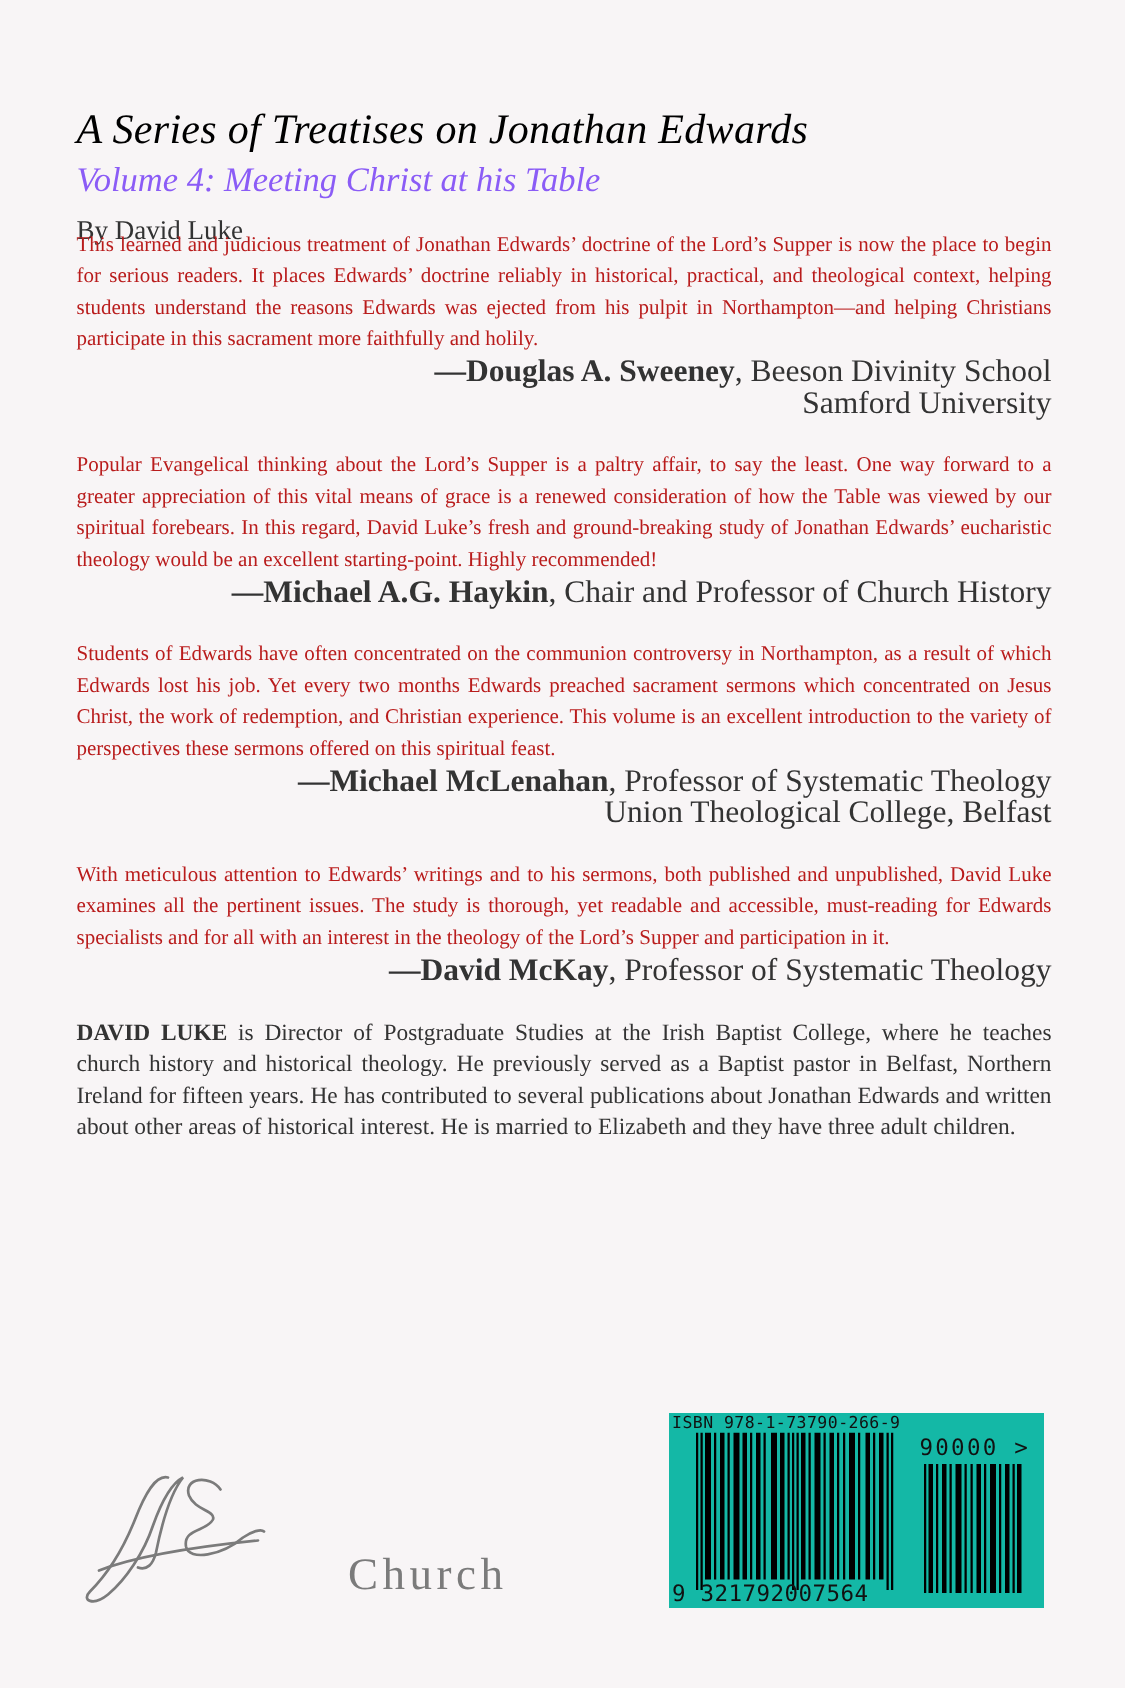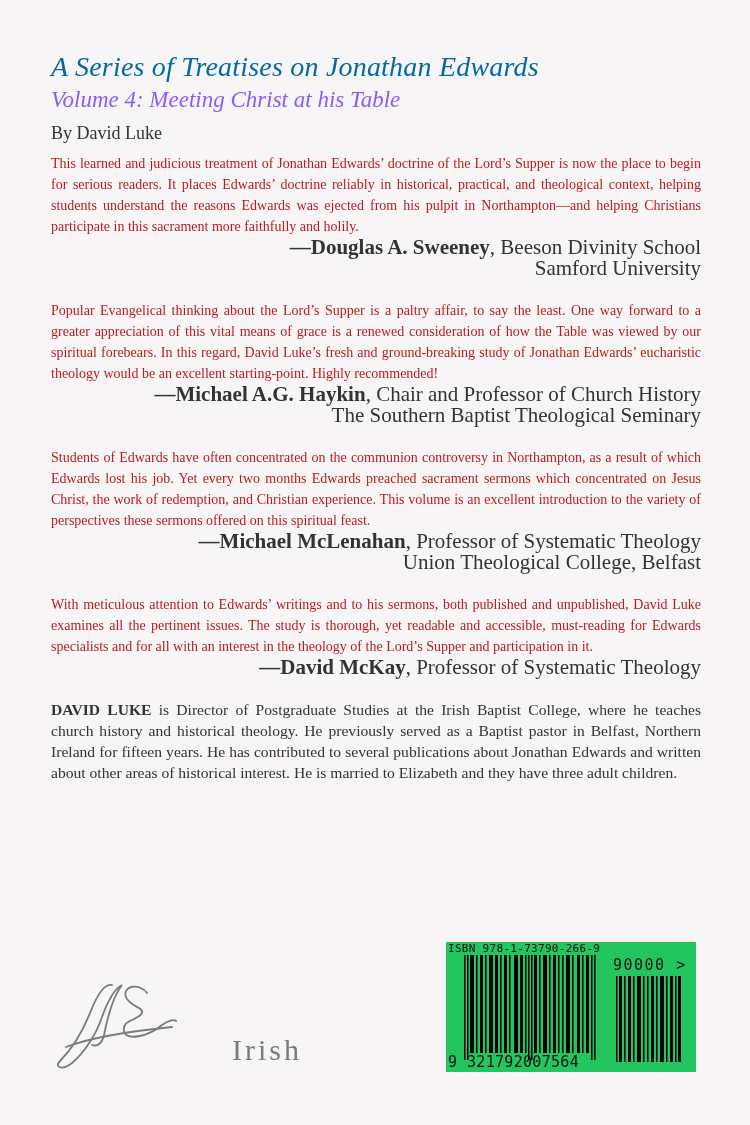--- a/index.html
+++ b/index.html
@@ -4,41 +4,41 @@
   <style>
     html, body { margin:0; padding:0; }
     body {
       width:750px; height:1125px; overflow:hidden;
       background:#f8f5f6;
       color:#2f2f2f;
       font-family:"DejaVu Serif", serif;
       position:relative;
     }
     .header { position:absolute; left:51px; top:50px; }
-    .series-title { font-family:"Liberation Serif", serif; font-style:italic; font-size:28px; line-height:34px; color:#0369a1; letter-spacing:0.2px; }
+    .series-title { font-family:"Liberation Serif", serif; font-style:italic; font-size:28px; line-height:34px; color:#000000; letter-spacing:0.2px;margin-top:20px; }
     .volume-title { font-family:"Liberation Serif", serif; font-style:italic; font-size:23px; line-height:30px; color:#8b5cf6; margin-top:1px; }
     .author-line { font-family:"Liberation Serif", serif; font-size:18px; line-height:32px; color:#333; margin-top:2px; }
 
     .content { position:absolute; left:51px; width:650px; top:153px; }
     .blurb { margin-bottom:21px; }
     .blurb p {
       margin:0; font-family:"Liberation Serif", serif; font-size:14px; line-height:21px;
       text-align:justify; color:#b91c1c;
     }
     .attribution { text-align:right; font-family:"Liberation Serif", serif; font-size:21px; line-height:21px; color:#333; }
     .attribution .name { font-weight:bold; }
     .bio p { margin:0; font-family:"Liberation Serif", serif; font-size:15.6px; line-height:21px; text-align:justify; color:#333; }
     .bio .bio-name { font-weight:bold; }
 
     .logo { position:absolute; left:52px; top:975px; width:300px; height:100px; }
     .logo svg { position:absolute; left:0; top:0; }
     .logo .society { position:absolute; left:123px; top:14px; font-family:"Liberation Serif", serif; font-size:46px; color:#7b7b7b; letter-spacing:1px; }
     .logo .press { position:absolute; left:180px; top:58px; font-family:"Liberation Serif", serif; font-size:30px; color:#7b7b7b; letter-spacing:3px; }
 
-    .barcode-box { position:absolute; left:446px; top:942px; width:250px; height:130px; background:#22c55e; }
+    .barcode-box { position:absolute; left:446px; top:942px; width:250px; height:130px; background:#14b8a6; }
     .isbn-text { position:absolute; left:2px; top:0px; font-family:"DejaVu Sans Mono", monospace; font-size:11px; color:#111; letter-spacing:0.3px; }
     .bars-main { position:absolute; left:18px; top:13px; }
     .digits { position:absolute; left:2px; top:111px; font-family:"DejaVu Sans Mono", monospace; font-size:15px; color:#111; }
     .digits .lead { position:absolute; left:0; }
     .digits .rest { position:absolute; left:19px; letter-spacing:0.3px; }
     .addon-num { position:absolute; left:167px; top:14px; font-family:"DejaVu Sans Mono", monospace; font-size:15px; color:#111; letter-spacing:1.5px; }
     .bars-addon { position:absolute; left:170px; top:34px; }
   </style>
 </head>
 <body>
@@ -54,21 +54,20 @@
     <p>This learned and judicious treatment of Jonathan Edwards’ doctrine of the Lord’s Supper is now the place to begin for serious readers. It places Edwards’ doctrine reliably in historical, practical, and theological context, helping students understand the reasons Edwards was ejected from his pulpit in Northampton—and helping Christians participate in this sacrament more faithfully and holily.</p>
     <div class="attribution">
       <span class="name">—Douglas A. Sweeney</span><span>, Beeson Divinity School</span><br>
       <span>Samford University</span>
     </div>
   </div>
   <div class="blurb">
     <p>Popular Evangelical thinking about the Lord’s Supper is a paltry affair, to say the least. One way forward to a greater appreciation of this vital means of grace is a renewed consideration of how the Table was viewed by our spiritual forebears. In this regard, David Luke’s fresh and ground-breaking study of Jonathan Edwards’ eucharistic theology would be an excellent starting-point. Highly recommended!</p>
     <div class="attribution">
       <span class="name">—Michael A.G. Haykin</span><span>, Chair and Professor of Church History</span><br>
-      <span>The Southern Baptist Theological Seminary</span>
     </div>
   </div>
   <div class="blurb">
     <p>Students of Edwards have often concentrated on the communion controversy in Northampton, as a result of which Edwards lost his job. Yet every two months Edwards preached sacrament sermons which concentrated on Jesus Christ, the work of redemption, and Christian experience. This volume is an excellent introduction to the variety of perspectives these sermons offered on this spiritual feast.</p>
     <div class="attribution">
       <span class="name">—Michael McLenahan</span><span>, Professor of Systematic Theology</span><br>
       <span>Union Theological College, Belfast</span>
     </div>
   </div>
   <div class="blurb">
@@ -83,21 +82,21 @@
 </div>
 
 <div class="logo">
   <svg width="140" height="100" viewBox="0 0 140 100">
     <g fill="none" stroke="#7b7b7b" stroke-width="1.8" stroke-linecap="round">
       <path d="M60,10 C52,8 45,20 38,38 C30,58 20,74 8,86 C2,92 10,96 20,88 C32,78 44,60 50,42 C55,28 62,14 70,10 C62,20 56,40 52,60 C50,68 46,72 40,70"></path>
       <path d="M95,18 C88,8 70,10 74,22 C78,32 92,32 90,38 C86,46 70,44 72,56 C74,66 96,62 110,50 C116,46 122,44 124,46"></path>
       <path d="M14,72 C40,62 80,56 120,52"></path>
     </g>
   </svg>
-  <span class="press">Irish</span>
+  <span class="press">Church</span>
 </div>
 
 <div class="barcode-box">
   <div class="isbn-text">ISBN 978-1-73790-266-9</div>
   <svg class="bars-main" width="140" height="105" viewBox="0 0 140 105">
     <g fill="#000">
       <rect x="0" y="0" width="1.5" height="105"></rect>
         <rect x="3" y="0" width="1.5" height="105"></rect>
       <rect x="6" y="0" width="4" height="98"></rect>
         <rect x="12" y="0" width="1.5" height="98"></rect>

